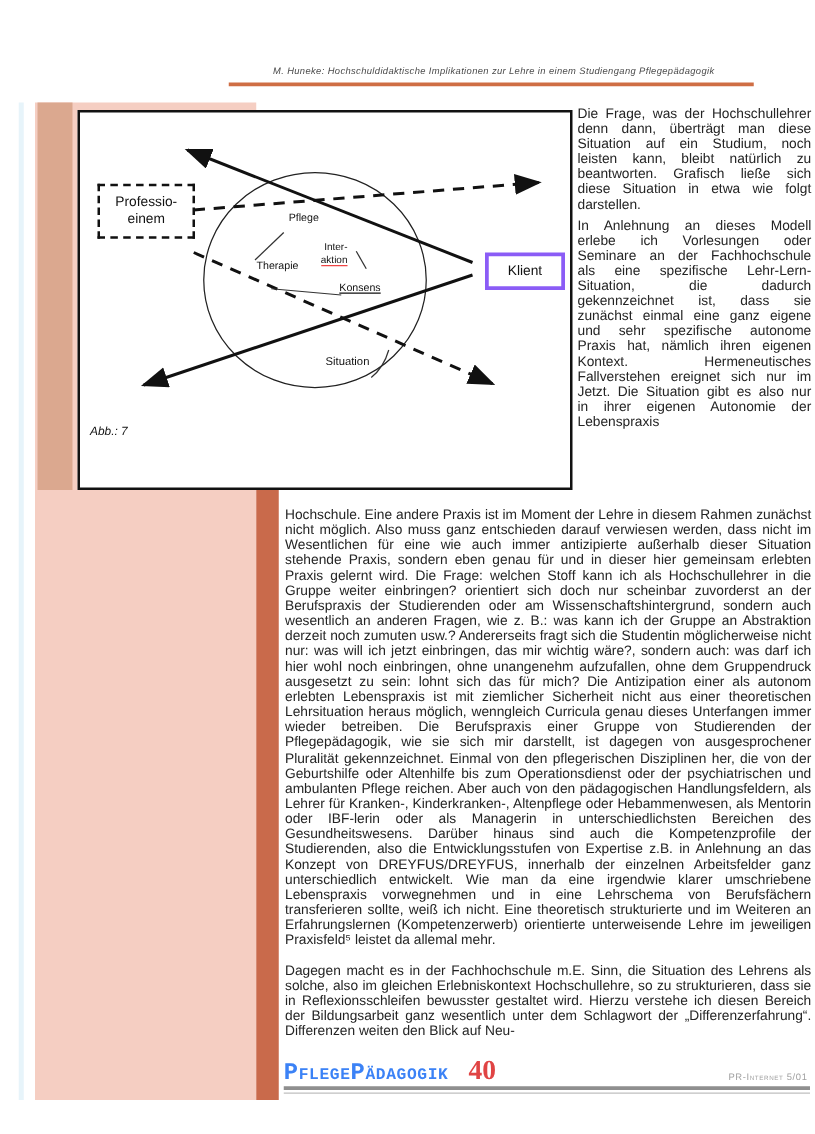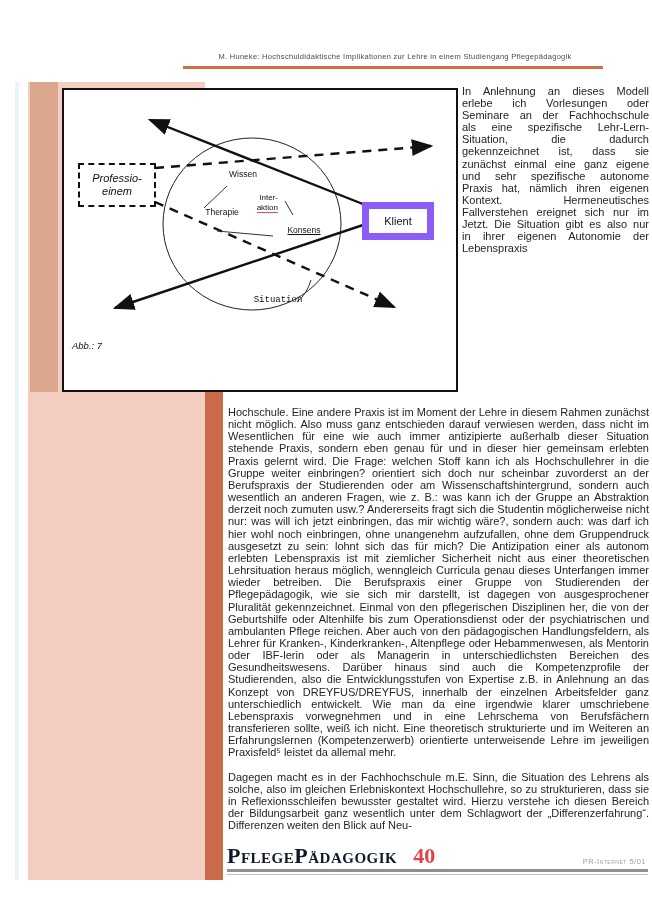--- a/index.html
+++ b/index.html
@@ -7,52 +7,52 @@
         font-family:"Liberation Sans",sans-serif;color:#222;}
 
   
   .scan-line{position:absolute;left:15px;top:82px;width:4px;height:798px;background:#e7f4fa;}
   .pink-panel{position:absolute;left:28px;top:82px;width:177px;height:798px;background:#f5cec2;}
   .salmon-bar{position:absolute;left:30px;top:82px;width:28px;height:310px;background:#dba88f;}
   .terracotta-bar{position:absolute;left:205px;top:392px;width:18px;height:488px;background:#c96a4b;}
 
   
   .running-title{position:absolute;left:160px;top:52px;width:470px;text-align:center;
-                 font-size:7.5px;letter-spacing:.3px;color:#4a4a4a;}
+                 font-size:7.5px;letter-spacing:.3px;color:#4a4a4a;font-style:italic;}
   .header-rule{position:absolute;left:183px;top:66px;width:420px;height:2.5px;background:#cf6e44;}
 
   
   .figure-box{position:absolute;left:62px;top:88px;width:392px;height:300px;background:#fff;
               border:2px solid #111;}
   .fig-svg{position:absolute;left:0;top:0;}
   .node{position:absolute;display:flex;flex-direction:column;align-items:center;justify-content:center;
         text-align:center;font-size:11px;line-height:13px;color:#111;background:#fff;}
-  .professional-box{left:14px;top:73px;width:74px;height:40px;border:2px dashed #111;font-style:italic;}
-  .klient-box{left:298px;top:112px;width:58px;height:24px;border:7px solid #8b5cf6;}
+  .professional-box{left:14px;top:57px;width:74px;height:40px;border:2px dashed #111;}
+  .klient-box{left:324px;top:112px;width:58px;height:24px;border:3px solid #8b5cf6;}
   .fig-label{position:absolute;font-size:8.5px;color:#111;text-align:center;line-height:10px;}
   .lbl-wissen{left:153px;top:79px;width:52px;}
   .lbl-inter{left:170px;top:103px;width:44px;font-size:8px;text-align:right;}
   .lbl-inter .u2{border-bottom:1px solid #ef4444;}
   .lbl-therapie{left:114px;top:117px;width:48px;margin-left:20px;}
-  .lbl-konsens{left:216px;top:135px;width:48px;text-decoration:underline;}
-  .lbl-situation{left:188px;top:205px;width:52px;font-size:9px;font-family:Liberation Mono, monospace;}
+  .lbl-konsens{left:200px;top:135px;width:48px;text-decoration:underline;}
+  .lbl-situation{left:188px;top:194px;width:52px;font-size:9px;}
   .figure-caption{position:absolute;left:8px;top:250px;font-size:9.5px;font-style:italic;color:#111;}
 
   
   .right-column{position:absolute;left:462px;top:85px;width:187px;text-align:justify;
                 font-size:11px;line-height:12.1px;word-spacing:2.5px;color:#242424;}
   .right-column p{margin:0 0 5px 0;}
   .body-text{position:absolute;left:228px;top:394px;width:421px;text-align:justify;
              font-size:11px;line-height:12.15px;color:#242424;}
   .body-text p{margin:12px 0 4px 0;}
 
   
   .footer-brand{position:absolute;left:227px;top:843px;display:flex;align-items:baseline;}
-  .brand-title{font-family:Liberation Serif, serif;font-weight:bold;font-variant:small-caps;
-               font-size:22px;letter-spacing:.5px;color:#0f172a;}
+  .brand-title{font-family:Liberation Mono, monospace;font-weight:bold;font-variant:small-caps;
+               font-size:19px;letter-spacing:.5px;color:#3b82f6;}
   .page-number{font-family:"Liberation Serif",serif;font-weight:bold;font-size:22px;
                color:#e04444;margin-left:16px;}
   .footer-rule{position:absolute;left:227px;top:869px;width:421px;height:3px;background:#8f8f8f;}
   .footer-rule2{position:absolute;left:227px;top:874px;width:421px;height:1px;background:#c0c0c0;}
   .issue-label{position:absolute;left:450px;top:857px;width:196px;text-align:right;
                font-size:7.5px;letter-spacing:.5px;font-variant:small-caps;color:#a0a0a0;}
 </style>
 </head>
 <body>
 
@@ -88,33 +88,34 @@
     </svg>
 
     <div class="node professional-box">
       <span>Professio-</span>
       <span>einem</span>
     </div>
     <div class="node klient-box">
       <span>Klient</span>
     </div>
 
-    <div class="fig-label lbl-wissen">Wissen</div>
+    <div class="fig-label lbl-wissen">Pflege</div>
     <div class="fig-label lbl-inter">
       <span>Inter-</span><br>
       <span class="u2">aktion</span>
     </div>
     <div class="fig-label lbl-therapie">Therapie</div>
     <div class="fig-label lbl-konsens">Konsens</div>
     <div class="fig-label lbl-situation">Situation</div>
 
     <div class="figure-caption">Abb.: 7</div>
   </div>
 
   <div class="right-column">
+    <p>Die Frage, was der Hochschullehrer denn dann, überträgt man diese Situation auf ein Studium, noch leisten kann, bleibt natürlich zu beantworten. Grafisch ließe sich diese Situation in etwa wie folgt darstellen.</p>
     <p>In Anlehnung an dieses Modell erlebe ich Vorlesungen oder Seminare an der Fachhochschule als eine spezifische Lehr-Lern-Situation, die dadurch gekennzeichnet ist, dass sie zunächst einmal eine ganz eigene und sehr spezifische autonome Praxis hat, nämlich ihren eigenen Kontext. Hermeneutisches Fallverstehen ereignet sich nur im Jetzt. Die Situation gibt es also nur in ihrer eigenen Autonomie der Lebenspraxis</p>
   </div>
 
   <div class="body-text">
     <p>Hochschule. Eine andere Praxis ist im Moment der Lehre in diesem Rahmen zunächst nicht möglich. Also muss ganz entschieden darauf verwiesen werden, dass nicht im Wesentlichen für eine wie auch immer antizipierte außerhalb dieser Situation stehende Praxis, sondern eben genau für und in dieser hier gemeinsam erlebten Praxis gelernt wird. Die Frage: welchen Stoff kann ich als Hochschullehrer in die Gruppe weiter einbringen? orientiert sich doch nur scheinbar zuvorderst an der Berufspraxis der Studierenden oder am Wissenschaftshintergrund, sondern auch wesentlich an anderen Fragen, wie z. B.: was kann ich der Gruppe an Abstraktion derzeit noch zumuten usw.? Andererseits fragt sich die Studentin möglicherweise nicht nur: was will ich jetzt einbringen, das mir wichtig wäre?, sondern auch: was darf ich hier wohl noch einbringen, ohne unangenehm aufzufallen, ohne dem Gruppendruck ausgesetzt zu sein: lohnt sich das für mich? Die Antizipation einer als autonom erlebten Lebenspraxis ist mit ziemlicher Sicherheit nicht aus einer theoretischen Lehrsituation heraus möglich, wenngleich Curricula genau dieses Unterfangen immer wieder betreiben. Die Berufspraxis einer Gruppe von Studierenden der Pflegepädagogik, wie sie sich mir darstellt, ist dagegen von ausgesprochener Pluralität gekennzeichnet. Einmal von den pflegerischen Disziplinen her, die von der Geburtshilfe oder Altenhilfe bis zum Operationsdienst oder der psychiatrischen und ambulanten Pflege reichen. Aber auch von den pädagogischen Handlungsfeldern, als Lehrer für Kranken-, Kinderkranken-, Altenpflege oder Hebammenwesen, als Mentorin oder IBF-lerin oder als Managerin in unterschiedlichsten Bereichen des Gesundheitswesens. Darüber hinaus sind auch die Kompetenzprofile der Studierenden, also die Entwicklungsstufen von Expertise z.B. in Anlehnung an das Konzept von DREYFUS/DREYFUS, innerhalb der einzelnen Arbeitsfelder ganz unterschiedlich entwickelt. Wie man da eine irgendwie klarer umschriebene Lebenspraxis vorwegnehmen und in eine Lehrschema von Berufsfächern transferieren sollte, weiß ich nicht. Eine theoretisch strukturierte und im Weiteren an Erfahrungslernen (Kompetenzerwerb) orientierte unterweisende Lehre im jeweiligen Praxisfeld⁵ leistet da allemal mehr.</p>
     <p>Dagegen macht es in der Fachhochschule m.E. Sinn, die Situation des Lehrens als solche, also im gleichen Erlebniskontext Hochschullehre, so zu strukturieren, dass sie in Reflexionsschleifen bewusster gestaltet wird. Hierzu verstehe ich diesen Bereich der Bildungsarbeit ganz wesentlich unter dem Schlagwort der „Differenzerfahrung“. Differenzen weiten den Blick auf Neu-</p>
   </div>
 
   <div class="footer-brand">
     <span class="brand-title">PflegePädagogik</span>

